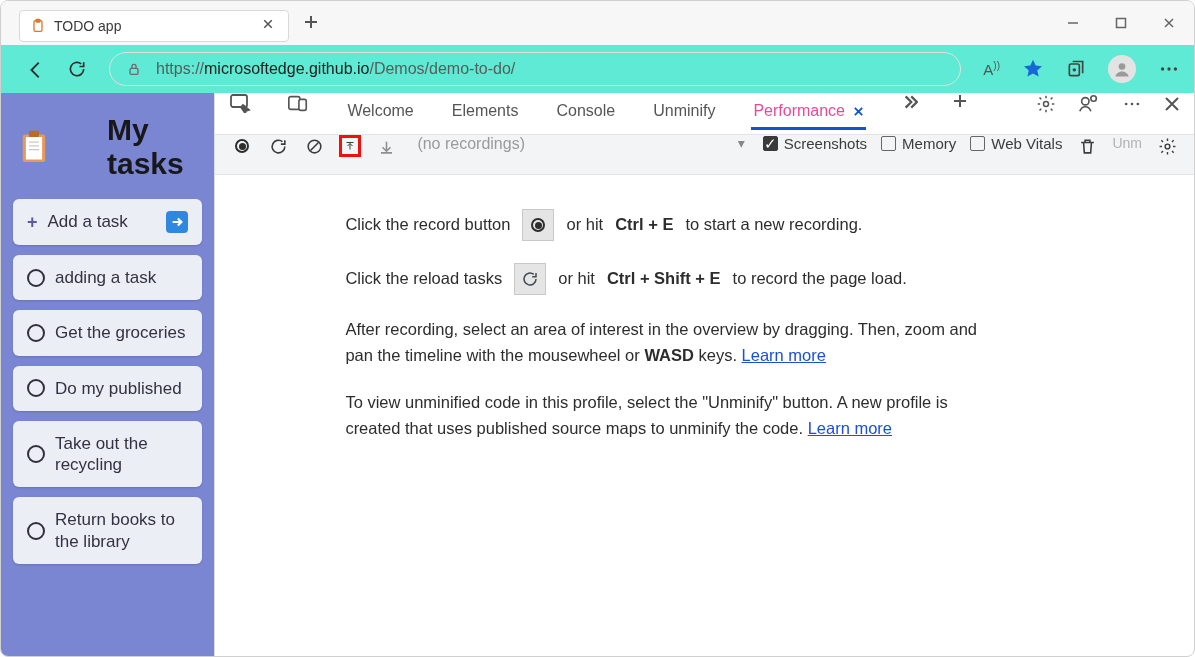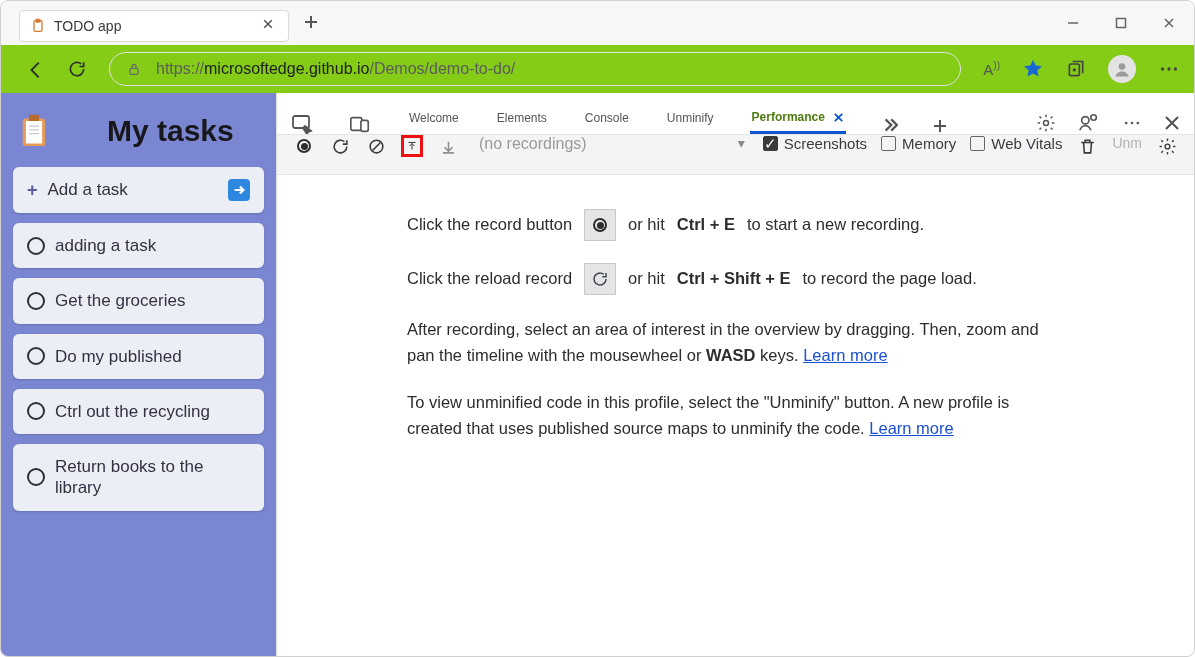--- a/index.html
+++ b/index.html
@@ -10,21 +10,21 @@
   .titlebar { height:44px; display:flex; align-items:center; padding:0 6px 0 18px; background:#f7f7f7; }
   .tab { height:32px; width:270px; background:#fff; border:1px solid #d9d9d9; border-radius:4px; display:flex; align-items:center; padding:0 10px; margin-top:6px; }
   .tab .favicon { width:16px; height:16px; margin-right:8px; color:#e27d3f; }
   .tab-title { flex:1; font-size:14px; color:#3a3a3a; }
   .tab-close { width:16px; height:16px; color:#555; }
   .new-tab { margin-left:14px; color:#555; width:18px; height:18px; }
   .win-controls { margin-left:auto; display:flex; gap:34px; padding-right:12px; color:#555; }
   .win-controls span { width:14px; height:14px; display:flex; align-items:center; justify-content:center; }
 
   
-  .toolbar { height:48px; display:flex; align-items:center; padding:0 14px 0 24px; gap:22px; background:#84cc16; }
+  .toolbar { height:48px; display:flex; align-items:center; padding:0 14px 0 24px; gap:22px; background:#5eead4; }
   .tb-icon { width:20px; height:20px; color:#333; }
   .urlbar { flex:1; height:34px; border:1px solid #e0e0e0; border-radius:18px; display:flex; align-items:center; padding:0 16px; font-size:16px; color:#5b5b5b; }
   .urlbar .lock { width:16px; height:16px; margin-right:14px; color:#6b6b6b; }
   .url-host { color:#202020; }
   .right-icons { display:flex; align-items:center; gap:22px; color:#444; }
   .star { color:#1767d6; }
   .avatar { width:28px; height:28px; background:#e3e3e3; border-radius:50%; display:flex; align-items:center; justify-content:center; color:#888; }
 
   
   .split { display:flex; height:calc(100% - 44px - 48px); }
@@ -39,24 +39,24 @@
   .add-plus { color:#5a5aa3; font-size:18px; font-weight:700; }
   .add-label { font-size:17px; }
   .add-go { margin-left:auto; width:22px; height:22px; background:#2f88e0; border-radius:4px; display:flex; align-items:center; justify-content:center; color:#fff; }
   .section-h { text-align:center; font-size:17px; color:#1f1f33; padding:10px 0 12px; }
   .task { font-size:17px; }
   .task .circle { width:18px; height:18px; border:2.2px solid #30303c; border-radius:50%; flex:0 0 18px; }
   .task-text { line-height:1.25; }
 
   
   .devtools { flex:1; display:flex; flex-direction:column; border-left:1px solid #ddd; }
-  .dt-tabs { height:42px; display:flex; align-items:flex-end; gap:34px; padding:0 14px; color:#555; border-bottom:1px solid #e4e4e4; font-size:12px; }
+  .dt-tabs { height:42px; display:flex; align-items:flex-start; gap:34px; padding:0 14px; color:#555; border-bottom:1px solid #e4e4e4; font-size:16px; }
   .dt-tabs .icon { width:24px; height:20px; color:#555; }
   .dt-tab { padding:9px 2px; cursor:default; }
-  .dt-tab.active { color:#4d7c0f; border-bottom:3px solid #0b57d0; padding-bottom:7px; font-weight:700; display:flex; align-items:center; gap:8px;}
+  .dt-tab.active { color:#ec4899; border-bottom:3px solid #0b57d0; padding-bottom:7px; font-weight:400; display:flex; align-items:center; gap:8px;}
   .dt-tabs .spacer { flex:1; }
   .dt-tabs .trail { display:flex; align-items:center; gap:22px; }
 
   .perf-bar { height:40px; display:flex; align-items:flex-start; gap:14px; padding:0 16px; border-bottom:1px solid #e4e4e4; background:#f3f4f5; color:#3c3c3c; }
   .perf-bar .pbic { width:22px; height:22px; display:flex; align-items:center; justify-content:center; }
   .record-dot { width:14px; height:14px; border:2px solid #2d2d2d; border-radius:50%; display:flex; align-items:center; justify-content:center; }
   .record-dot::after { content:""; width:7px; height:7px; background:#2d2d2d; border-radius:50%; }
   .highlight-box { border:3px solid #e11; padding:2px; }
   .norec { margin-left:6px; color:#9a9a9a; font-size:16px; }
   .perf-bar .gap { flex:1; }
@@ -202,21 +202,21 @@
     <div class="card task">
       <span class="circle"></span>
       <span class="task-text">Get the groceries</span>
     </div>
     <div class="card task">
       <span class="circle"></span>
       <span class="task-text">Do my published</span>
     </div>
     <div class="card task">
       <span class="circle"></span>
-      <span class="task-text">Ctrl out the recycling</span>
+      <span class="task-text">Take out the recycling</span>
     </div>
     <div class="card task">
       <span class="circle"></span>
       <span class="task-text">Return books to the library</span>
     </div>
   </div>
 
   <div class="devtools">
 
     <div class="dt-tabs">
@@ -340,21 +340,21 @@
       <div class="row">
         <span>Click the record button</span>
         <span class="inline-btn">
             <span class="record-dot"></span>
           </span>
         <span>or hit</span>
         <b>Ctrl + E</b>
         <span>to start a new recording.</span>
       </div>
       <div class="row">
-        <span>Click the reload record</span>
+        <span>Click the reload tasks</span>
         <span class="inline-btn">
           <svg viewBox="0 0 24 24" width="18" height="18" fill="none" stroke="#414950" stroke-width="2">
               <path d="M20 12a8 8 0 1 1-3-6.2M20 4v5h-5"></path>
             </svg>
         </span>
         <span>or hit</span>
         <b>Ctrl + Shift + E</b>
         <span>to record the page load.</span>
       </div>
       <p>

